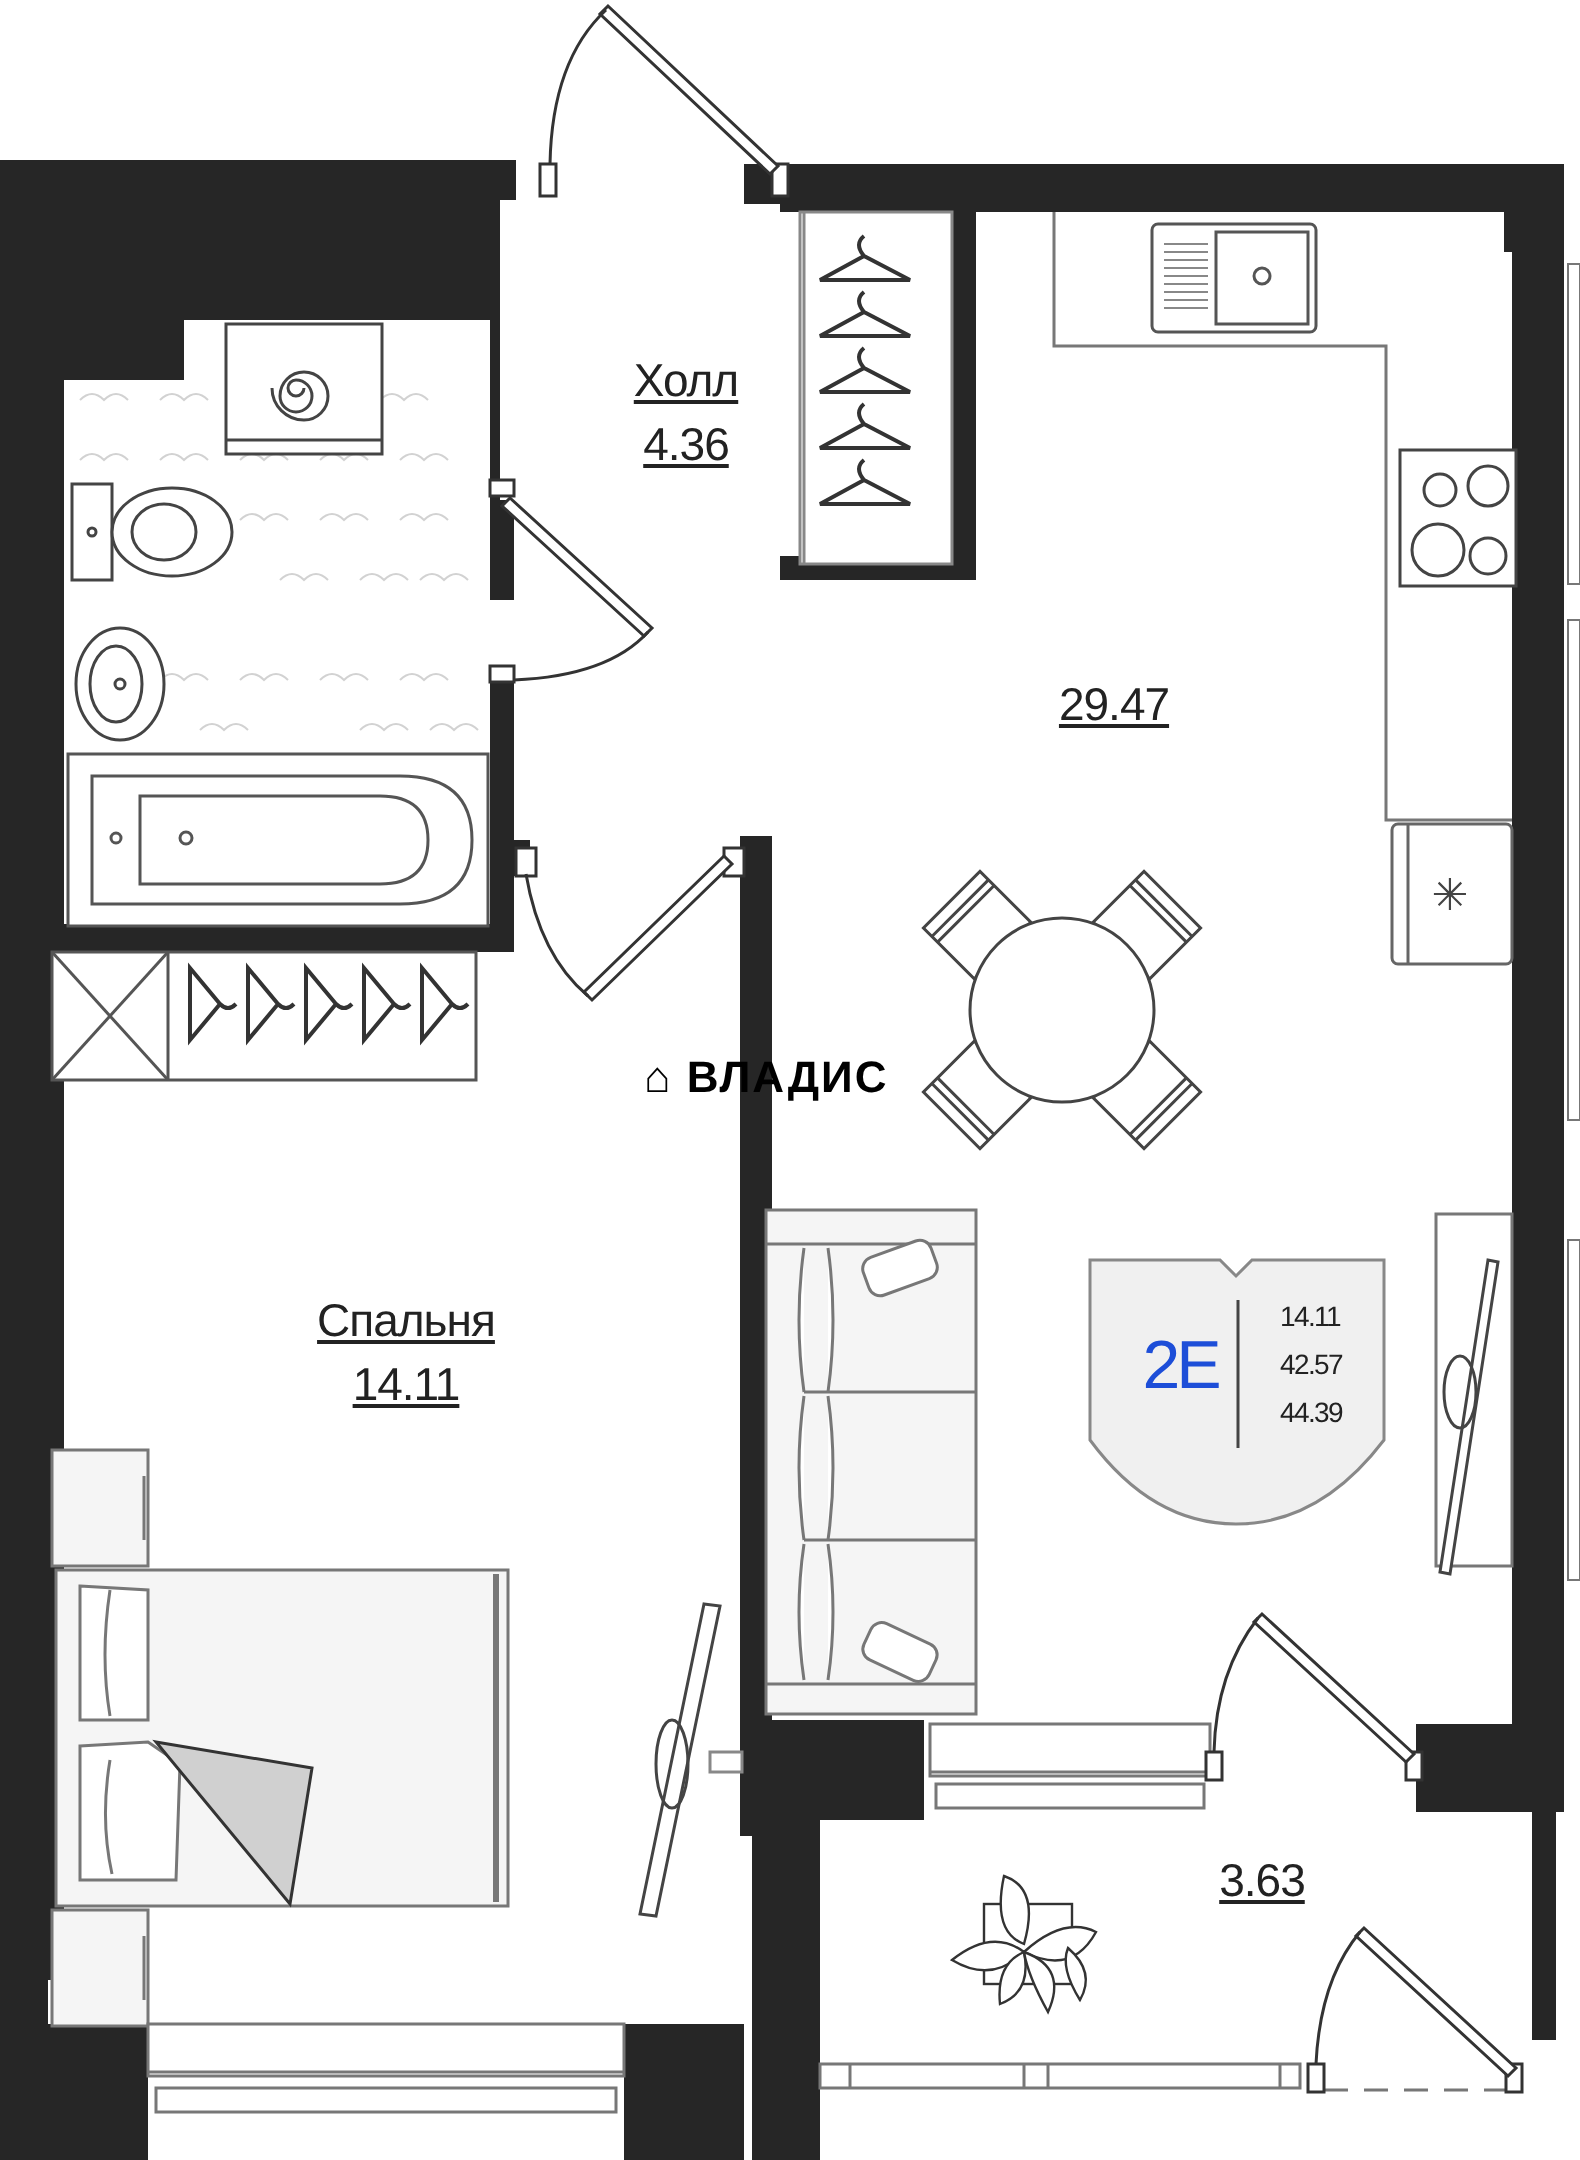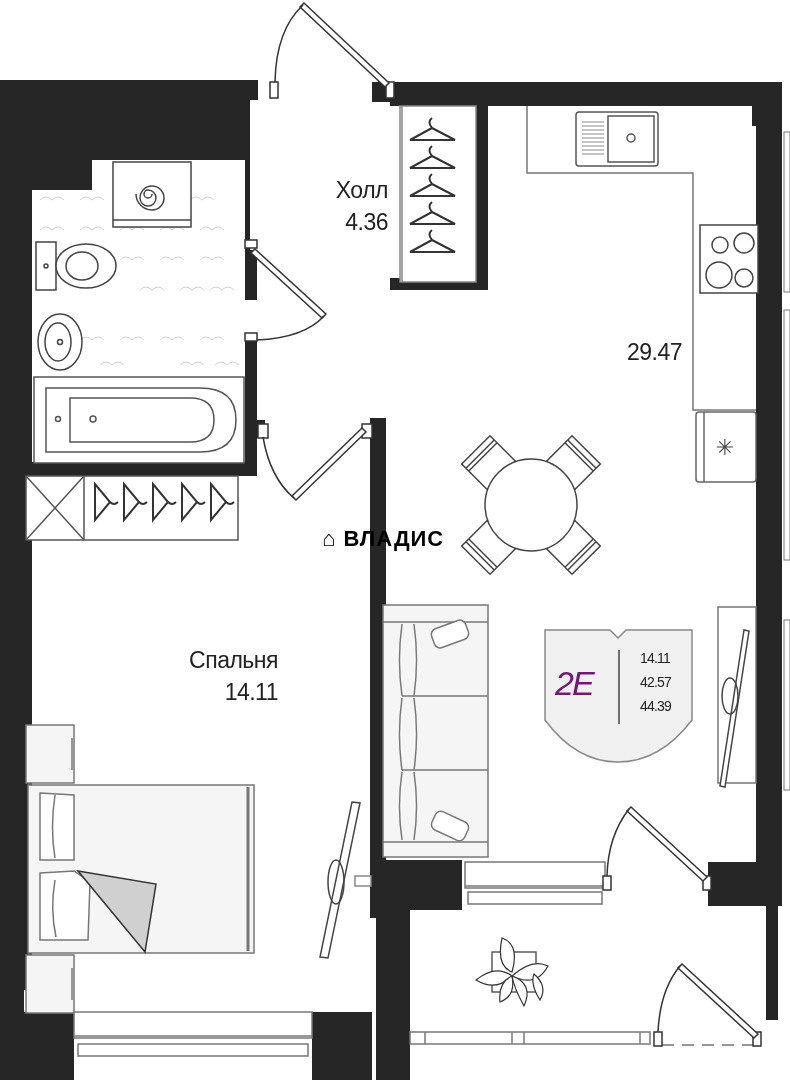--- a/index.html
+++ b/index.html
@@ -1,21 +1,21 @@
 <!DOCTYPE html>
 <html><head>
 <meta charset="utf-8">
 <style>
   html, body { margin: 0; padding: 0; background: #ffffff; }
   body { width: 790px; height: 1080px; overflow: hidden; position: relative; font-family: "Liberation Sans", "DejaVu Sans", sans-serif; }
   #plan { position: absolute; left: 0; top: 0; width: 790px; height: 1080px; }
-  .room-label { position: absolute; text-align: right; color: #222; font-size: 23px; line-height: 32px; letter-spacing: -0.5px; }
+  .room-label { position: absolute; text-align: center; color: #222; font-size: 23px; line-height: 32px; letter-spacing: -0.5px; text-decoration: underline; }
   .room-label .name { display: block; }
   .room-label .area { display: block; }
-  .badge-code { position: absolute; left: 555px; top: 664px; width: 70px; font-size: 34px; color: #701a75; letter-spacing: -2px; font-style: italic; }
+  .badge-code { position: absolute; left: 555px; top: 664px; width: 70px; text-align: center; font-size: 34px; color: #1d4ed8; letter-spacing: -2px; }
   .badge-vals { position: absolute; left: 640px; top: 646px; font-size: 14px; line-height: 24px; color: #222; letter-spacing: -0.8px; }
   .badge-vals span { display: block; }
   .watermark { position: absolute; left: 322px; top: 526px; font-size: 22px; font-weight: bold; color: #000000; letter-spacing: 1px; }
 </style>
 </head>
 <body>
 
 <svg id="plan" viewBox="0 0 790 1080" xmlns="http://www.w3.org/2000/svg">
 
   <g fill="#262626">
@@ -288,20 +288,21 @@
 <div class="room-label" style="left:88px; top:294px; width:140px;">
 </div>
 <div class="room-label" style="left:432px; top:336px; width:250px;">
   <span class="area">29.47</span>
 </div>
 <div class="room-label" style="left:128px; top:626px; width:150px;margin-top:18px;">
   <span class="name">Спальня</span>
   <span class="area">14.11</span>
 </div>
 <div class="room-label" style="left:566px; top:924px; width:130px;">
+  <span class="area">3.63</span>
 </div>
 
 <div class="badge-code">2E</div>
 <div class="badge-vals">
   <span>14.11</span>
   <span>42.57</span>
   <span>44.39</span>
 </div>
 
 </body></html>

